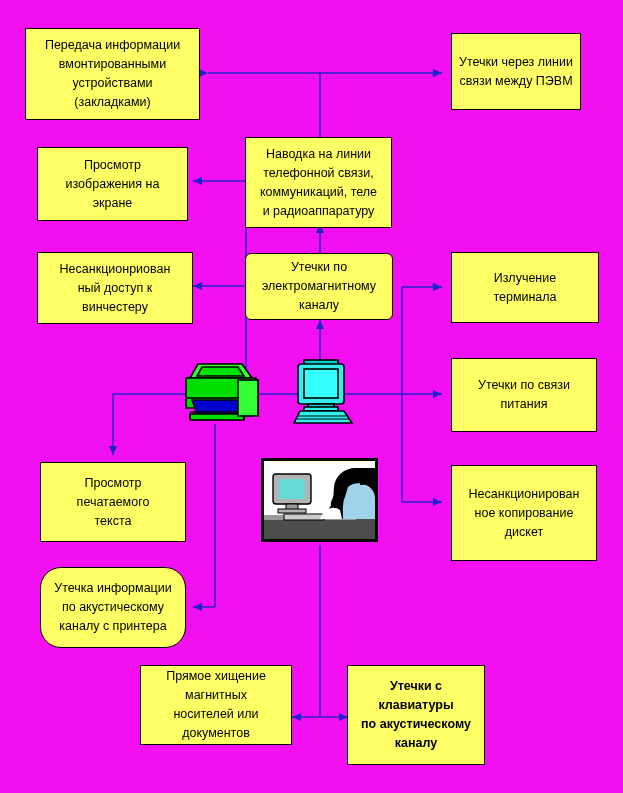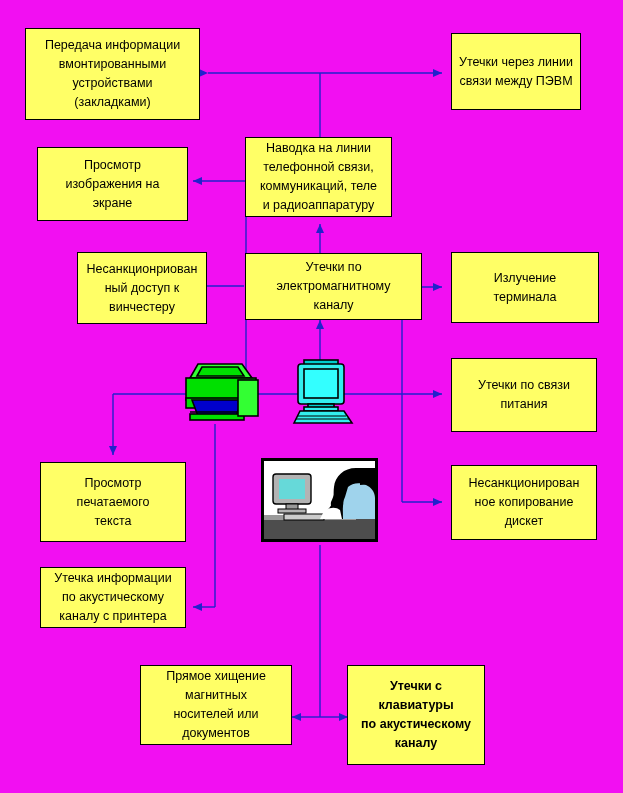--- a/index.html
+++ b/index.html
@@ -101,48 +101,48 @@
 устройствами
 (закладками)</div>
 
   <div class="box" style="left:451px; top:33px;  width:130px; height:77px;">Утечки через линии
 связи между ПЭВМ</div>
 
   <div class="box" style="left:37px;  top:147px; width:151px; height:74px;">Просмотр
 изображения на
 экране</div>
 
-  <div class="box" style="left:245px; top:137px; width:147px; height:80px;">Наводка на линии
+  <div class="box" style="left:245px; top:137px; width:147px; height:91px;">Наводка на линии
 телефонной связи,
 коммуникаций, теле
 и радиоаппаратуру</div>
 
-  <div class="box" style="left:37px;  top:252px; width:130px; height:72px;margin-left:40px;">Несанкционриован
+  <div class="box" style="left:37px;  top:252px; width:156px; height:72px;">Несанкционриован
 ный доступ к
 винчестеру</div>
 
-  <div class="box" style="left:245px; top:253px; width:177px; height:67px;">Утечки по
+  <div class="box" style="left:245px; top:253px; width:148px; height:67px;border-radius:6px;">Утечки по
 электромагнитному
 каналу</div>
 
   <div class="box" style="left:451px; top:252px; width:148px; height:71px;">Излучение
 терминала</div>
 
   <div class="box" style="left:451px; top:358px; width:146px; height:74px;">Утечки по связи
 питания</div>
 
   <div class="box" style="left:40px;  top:462px; width:146px; height:80px;">Просмотр
 печатаемого
 текста</div>
 
-  <div class="box" style="left:451px; top:465px; width:146px; height:75px;">Несанкционирован
+  <div class="box" style="left:451px; top:465px; width:146px; height:96px;">Несанкционирован
 ное копирование
 дискет</div>
 
-  <div class="box" style="left:40px;  top:567px; width:146px; height:61px;">Утечка информации
+  <div class="box" style="left:40px;  top:567px; width:146px; height:81px;border-radius:21px;">Утечка информации
 по акустическому
 каналу с принтера</div>
 
   <div class="box" style="left:140px; top:665px; width:152px; height:80px;">Прямое хищение
 магнитных
 носителей или
 документов</div>
 
   <div class="box" style="left:347px; top:665px; width:138px; height:100px;font-weight:bold;">Утечки с клавиатуры
 по акустическому

